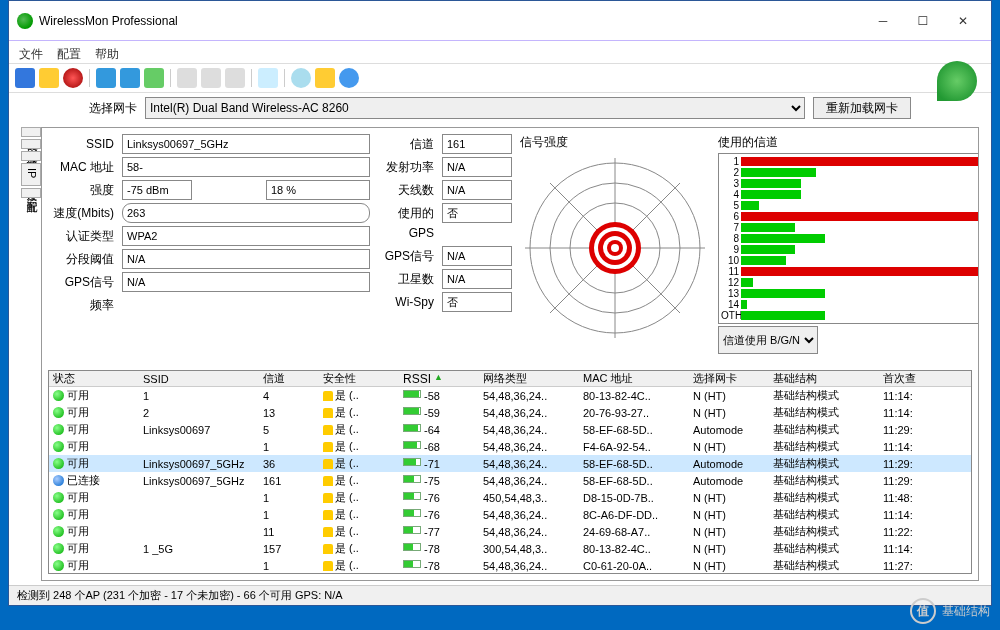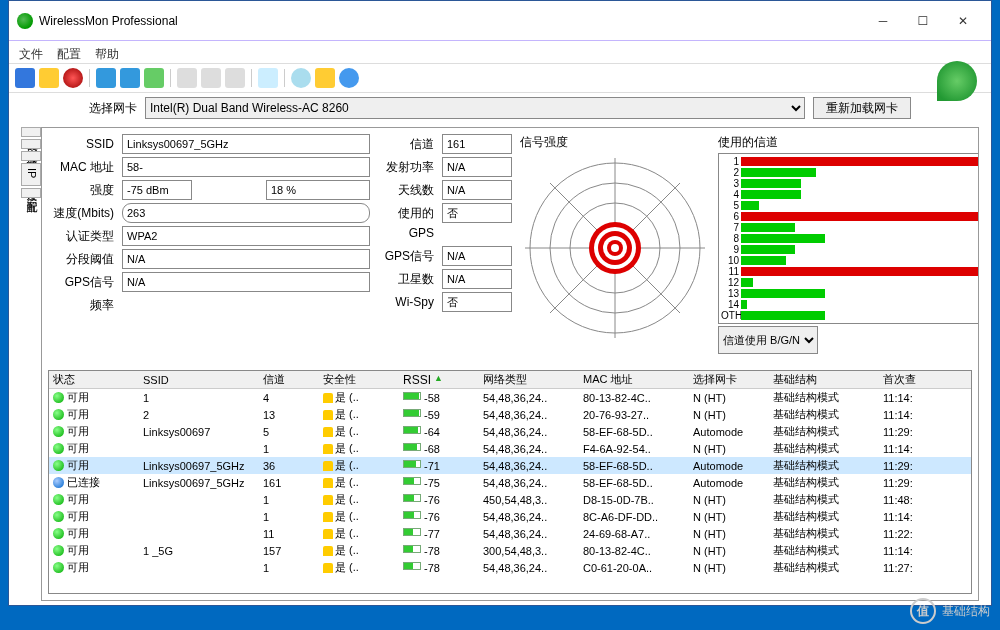--- a/index.html
+++ b/index.html
@@ -379,18 +379,19 @@
     <div class="c-rate">54,48,36,24..</div>
               <div class="c-mac">C0-61-20-0A..</div>
     <div class="c-net">N (HT)</div>
               <div class="c-inf">基础结构模式</div>
               <div class="c-time">11:27:</div>
             </div>
           </div>
       </div>
     </div>
   </div>
+  <div class="status">检测到 248 个AP (231 个加密 - 17 个未加密) - 66 个可用 GPS: N/A</div>
 </div>
 
 <div class="watermark">
   <span class="c">值</span>
   <span>基础结构</span>
 </div>
 
 </body></html>

